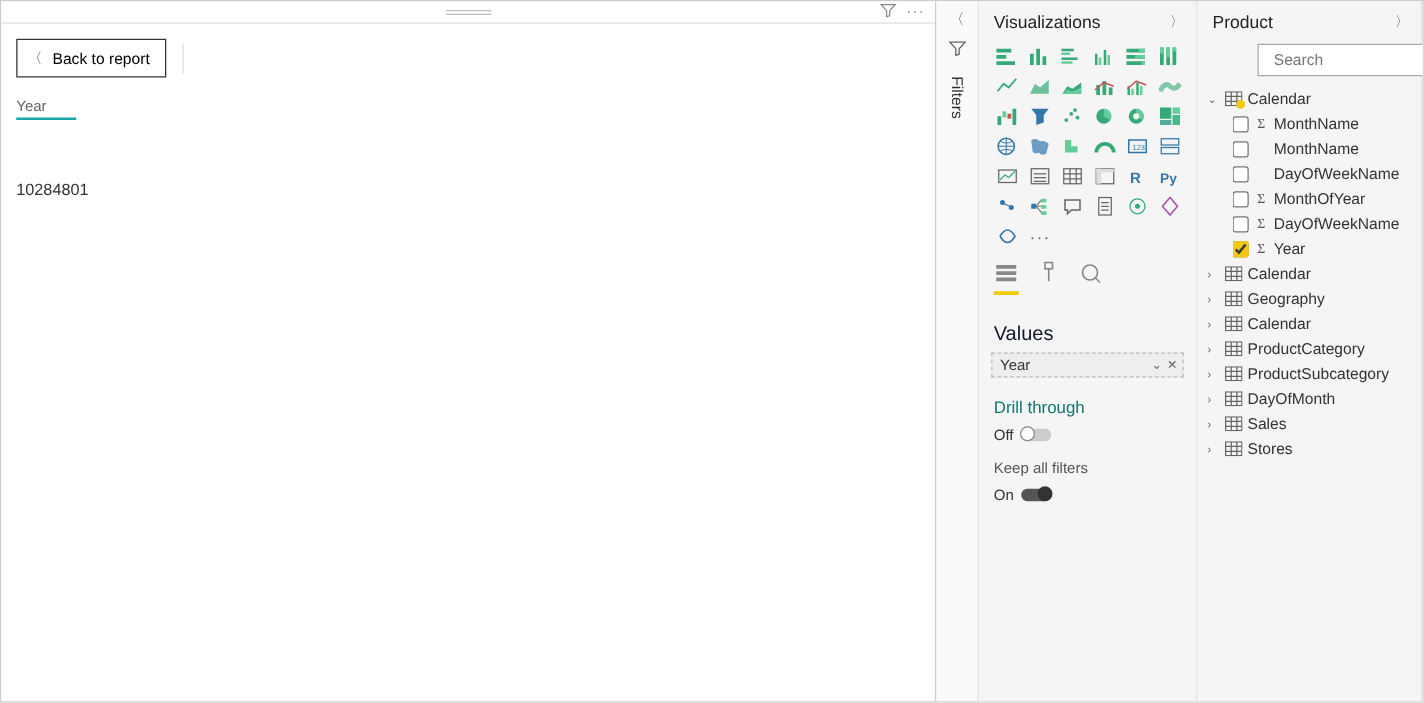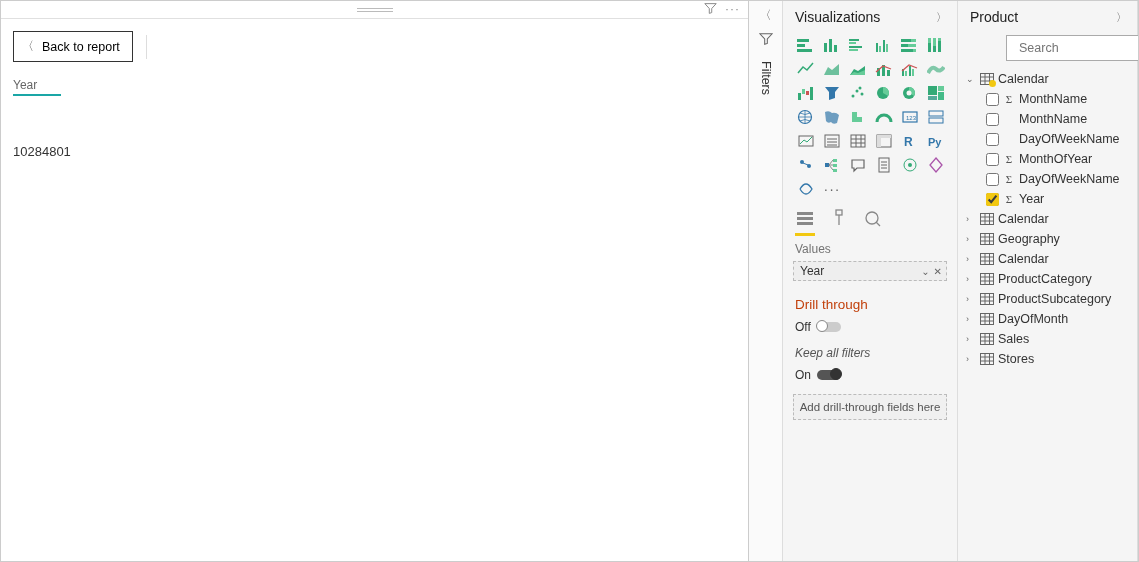--- a/index.html
+++ b/index.html
@@ -113,33 +113,33 @@
 .viz-icons .vi svg { width:18px; height:16px; }
 .viz-icons .more { color:#666; font-size:14px; letter-spacing:1px; }
 
 .viz-tabs {
   display:flex; gap:14px; padding: 4px 12px 0 12px;
 }
 .viz-tabs .tab { cursor:pointer; padding-bottom:3px; }
 .viz-tabs .tab.active { border-bottom: 3px solid #f2c811; }
 .viz-tabs svg { width:20px; height:18px; }
 
-.section-label { font-size:12px; color:#737373; padding: 6px 12px 3px; }
+.section-label { font-size:16px; color:#0f172a; padding: 6px 12px 3px; margin-top: 17px; }
 .field-well {
   margin: 2px 10px 6px 10px;
   border: 1px dashed #bbb;
   background:#eee;
   padding: 2px 4px 2px 6px;
   display:flex; align-items:center; justify-content:space-between;
   font-size:12px;
 }
 .field-well .ctrls { display:flex; gap:4px; color:#666; font-size:10px; }
 .field-well .ctrls span { cursor:pointer; }
 
-.drill-title { font-size:13.5px; font-weight:400; color:#c2410c; padding: 10px 12px 6px; }
+.drill-title { font-size:13.5px; font-weight:400; color:#0f766e; padding: 10px 12px 6px; }
 .drill-row { padding: 2px 12px 6px; font-size:12px; color:#555; }
 .toggle { display:flex; align-items:center; gap:6px; padding-left:12px; margin-top:2px; }
 .toggle .track {
   width:24px; height:10px; border-radius:6px; background:#ccc; position:relative;
 }
 .toggle .knob {
   width:12px; height:12px; border-radius:50%; background:#fff; border:1px solid #888;
   position:absolute; top:-2px;
 }
 .toggle.off .knob { left:-1px; }
@@ -525,29 +525,28 @@
       </div>
     </div>
 
     <div class="drill-title">Drill through</div>
     <div class="toggle off">
       <span>Off</span>
       <div class="track">
           <div class="knob"></div>
         </div>
     </div>
-    <div class="drill-row" style="margin-top:10px;font-style:italic;">Keep all filters</div>
+    <div class="drill-row" style="margin-top:10px;">Keep all filters</div>
     <div class="toggle on">
       <span>On</span>
       <div class="track">
           <div class="knob"></div>
         </div>
     </div>
 
-    <div class="drop-zone">Add drill-through fields here</div>
   </div>
 
   <div class="pane pane-fields">
     <div class="pane-header">
       <span>Product</span>
       <span class="arrow">〉</span>
     </div>
     <div class="search-wrap">
       <div class="search">
         <svg width="13" height="13" viewBox="0 0 16 16">

